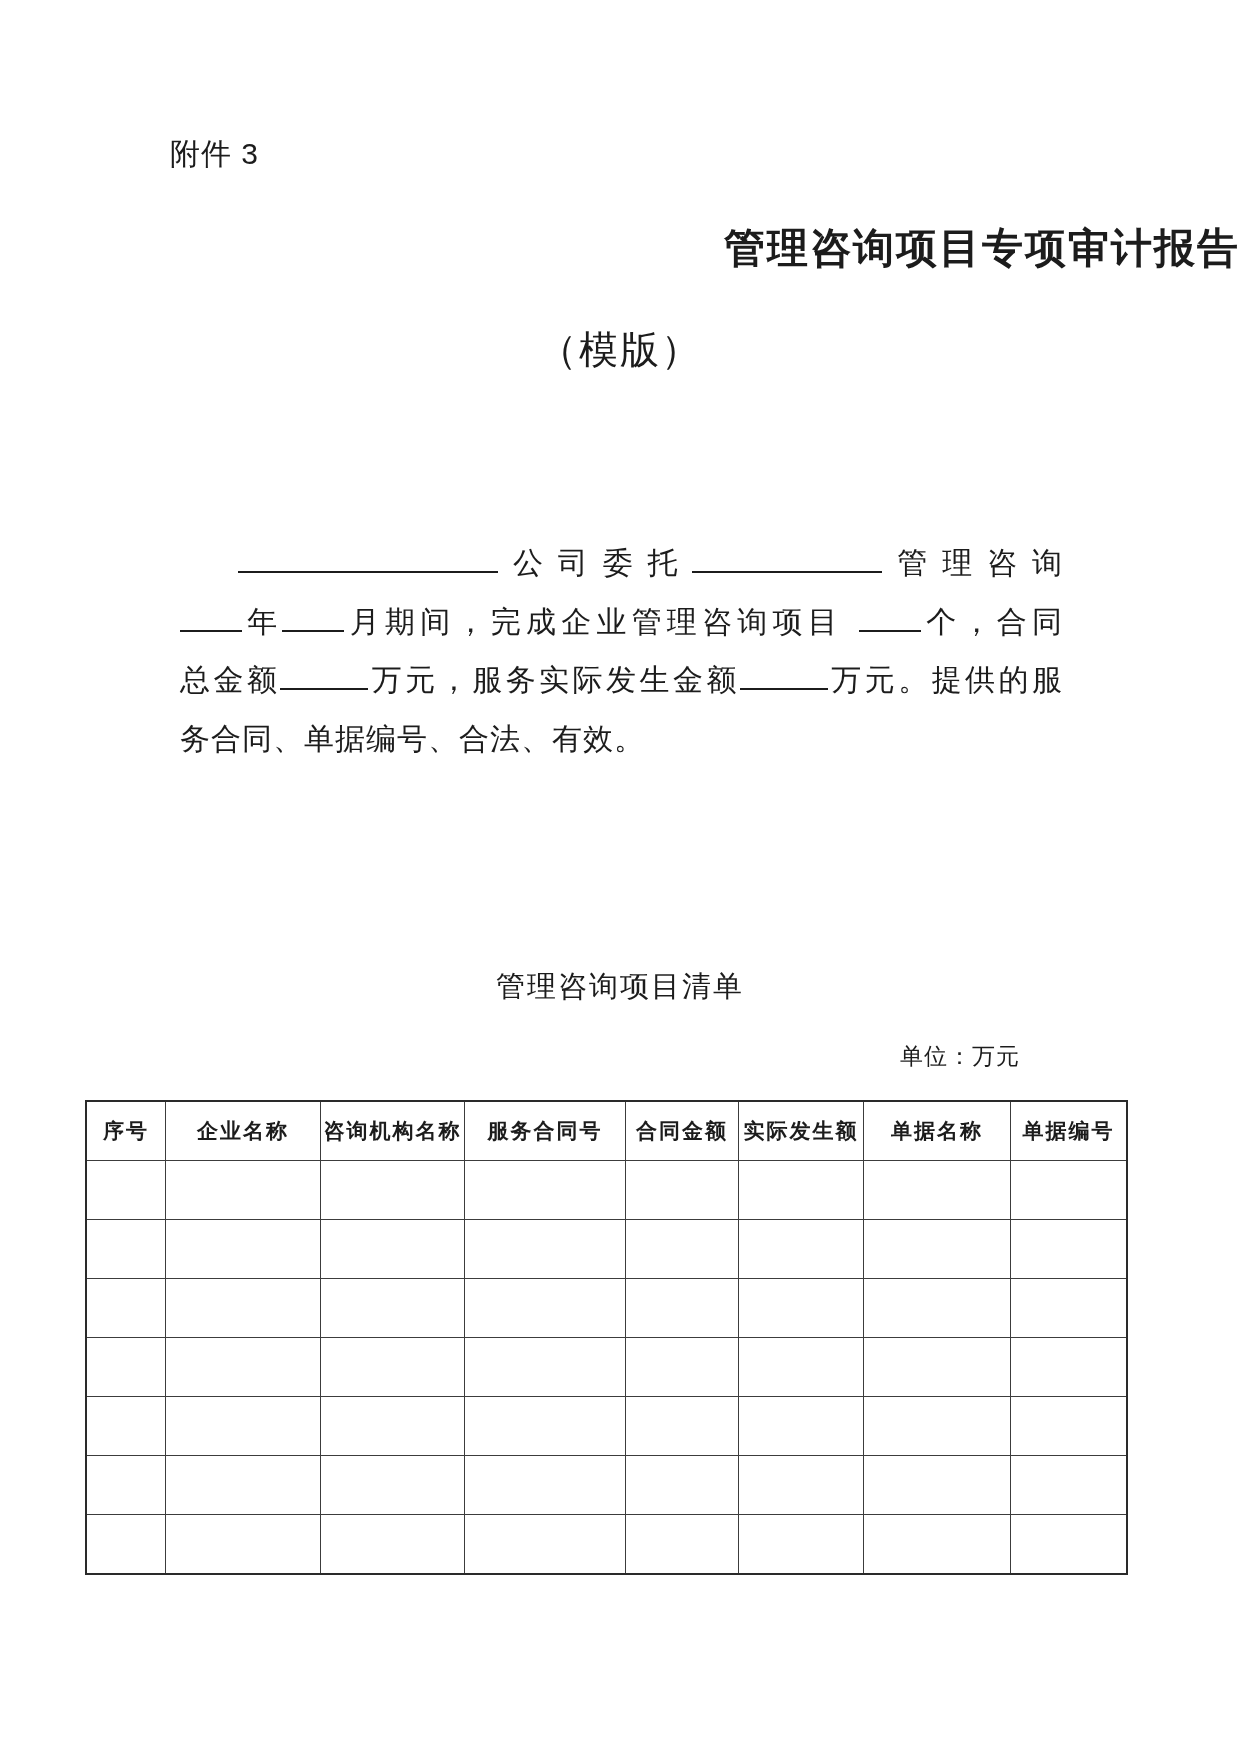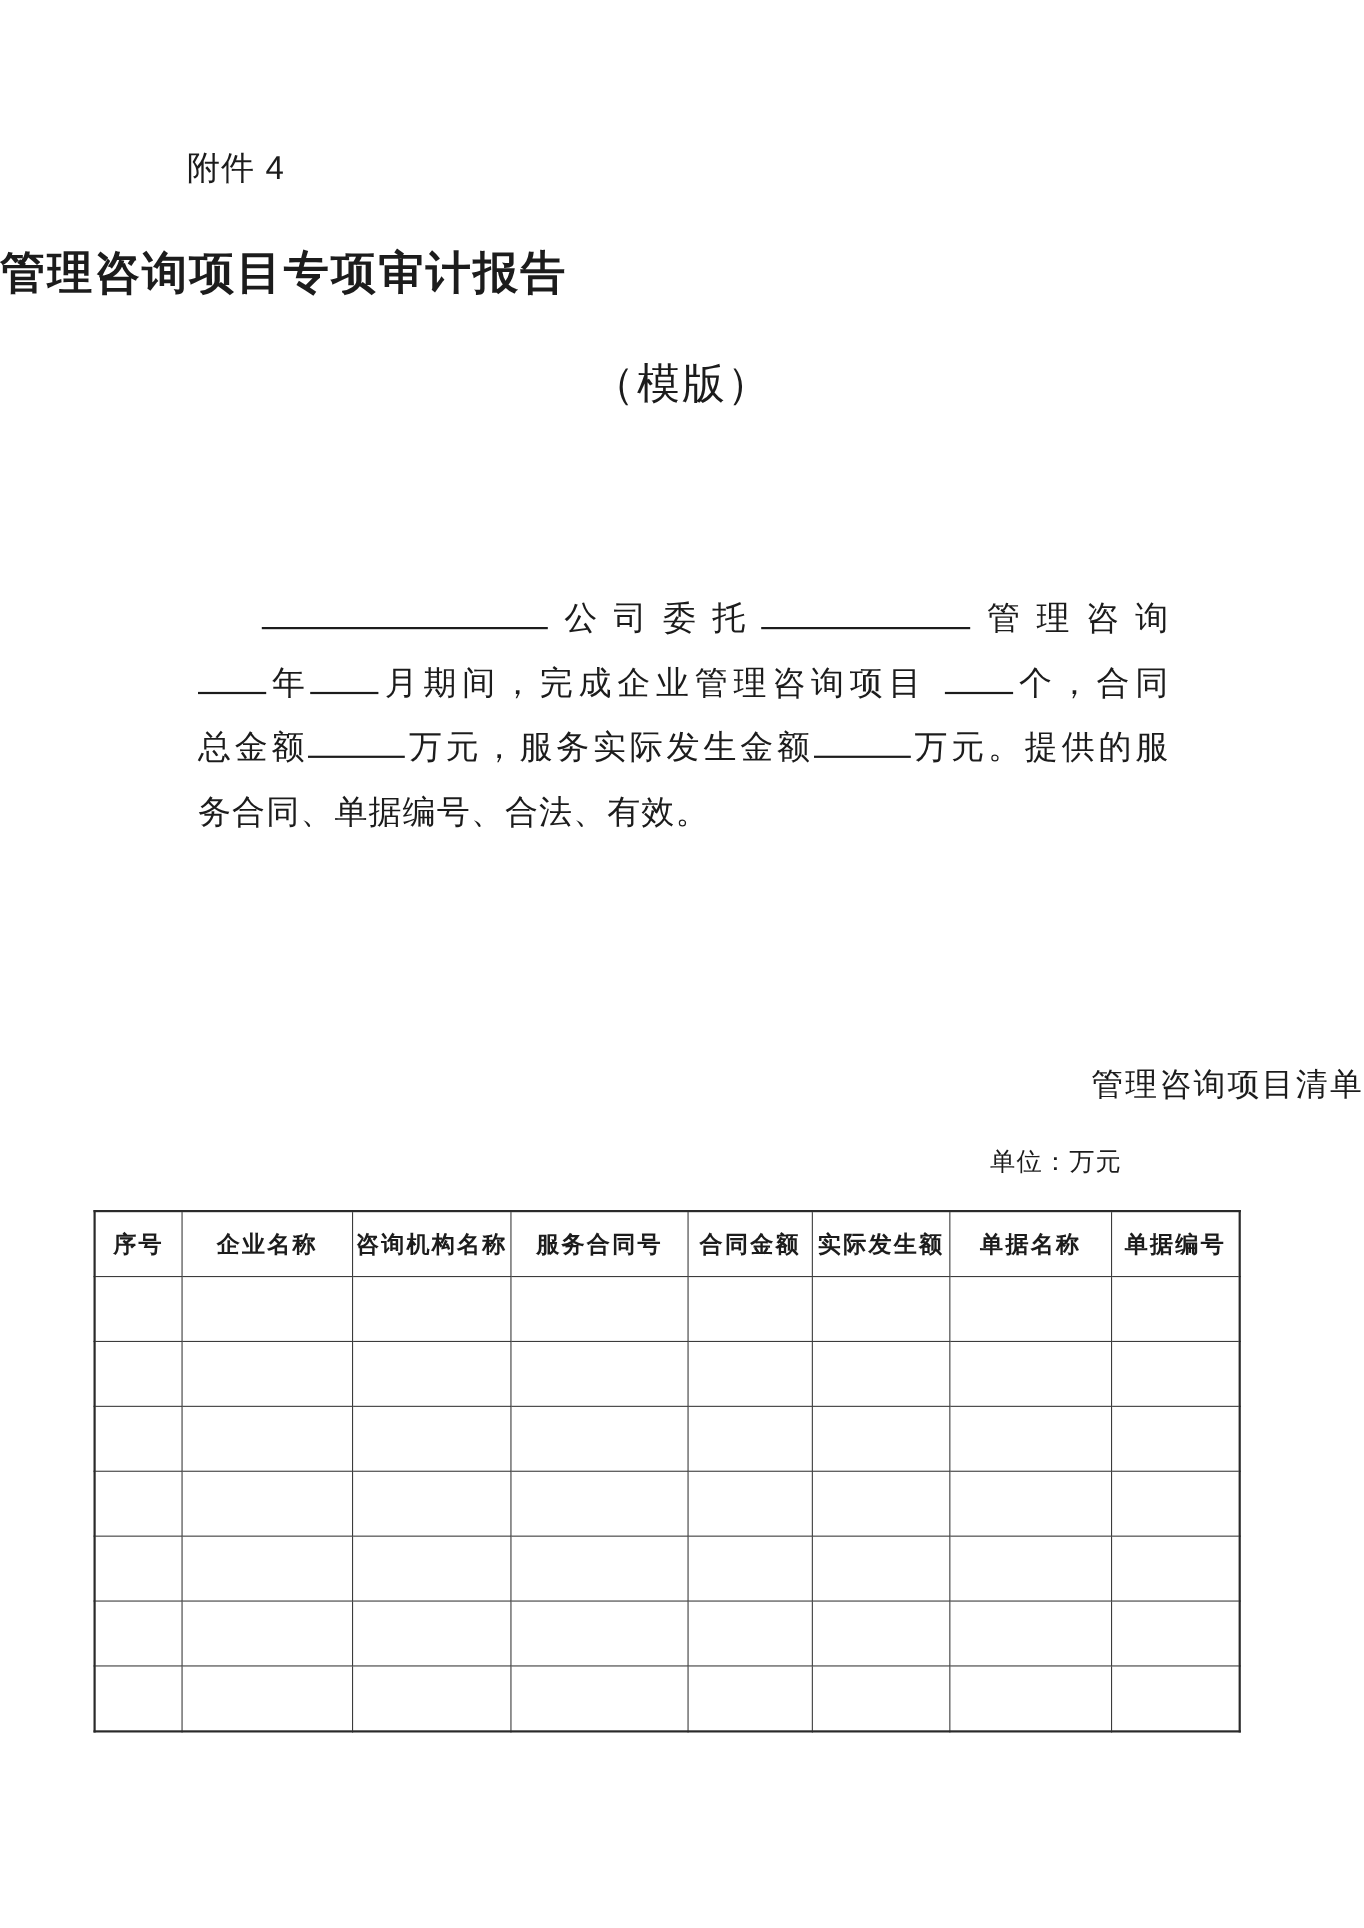--- a/index.html
+++ b/index.html
@@ -20,21 +20,21 @@
     font-family: "Liberation Sans", "DejaVu Sans", sans-serif;
     font-size: 30px;
     line-height: 40px;
     letter-spacing: 1px;
   }
   .doc-title {
     position: absolute;
     left: 0;
     top: 222px;
     width: 100%;
-    text-align: left;
+    text-align: right;
     font-family: "Liberation Sans", "DejaVu Sans", sans-serif;
     font-weight: bold;
     font-size: 41px;
     line-height: 52px;
     letter-spacing: 2px;
   }
   .doc-subtitle {
     position: absolute;
     left: 0;
     top: 330px;
@@ -73,21 +73,21 @@
   }
   .blank-sm { width: 62px; }
   .blank-md { width: 88px; }
   .blank-lg { width: 190px; }
   .blank-xl { width: 260px; }
   .list-title {
     position: absolute;
     left: 0;
     top: 966px;
     width: 100%;
-    text-align: right;
+    text-align: center;
     font-size: 29px;
     line-height: 40px;
     letter-spacing: 2px;
   }
   .unit-note {
     position: absolute;
     top: 1042px;
     right: 220px;
     font-size: 23px;
     line-height: 30px;
@@ -121,21 +121,21 @@
   .project-table th:nth-child(5), .project-table td:nth-child(5) { width: 112px; }
   .project-table th:nth-child(6), .project-table td:nth-child(6) { width: 124px; }
   .project-table th:nth-child(7), .project-table td:nth-child(7) { width: 146px; }
   .project-table th:nth-child(8), .project-table td:nth-child(8) { width: 115px; }
 </style>
 </head>
 <body>
 
 <div class="page">
 
-  <div class="attachment-label">附件 4</div>
+  <div class="attachment-label">附件 3</div>
 
   <div class="doc-title">管理咨询项目专项审计报告</div>
 
   <div class="doc-subtitle">（模版）</div>
 
   <div class="report-paragraph">
       <div class="para-line"><span class="seg-indent"></span><span class="seg-blank blank-xl"></span><span class="seg-text">公司委托</span><span class="seg-blank blank-lg"></span><span class="seg-text">管理咨询</span></div>
       <div class="para-line"><span class="seg-blank blank-sm"></span><span class="seg-text">年</span><span class="seg-blank blank-sm"></span><span class="seg-text">月期间，完成企业管理咨询项目</span><span class="seg-space"></span><span class="seg-blank blank-sm"></span><span class="seg-text">个，合同</span></div>
       <div class="para-line"><span class="seg-text">总金额</span><span class="seg-blank blank-md"></span><span class="seg-text">万元，服务实际发生金额</span><span class="seg-blank blank-md"></span><span class="seg-text">万元。提供的服</span></div>
       <div class="para-line para-line-last"><span class="seg-text">务合同、单据编号、合法、有效。</span></div>

